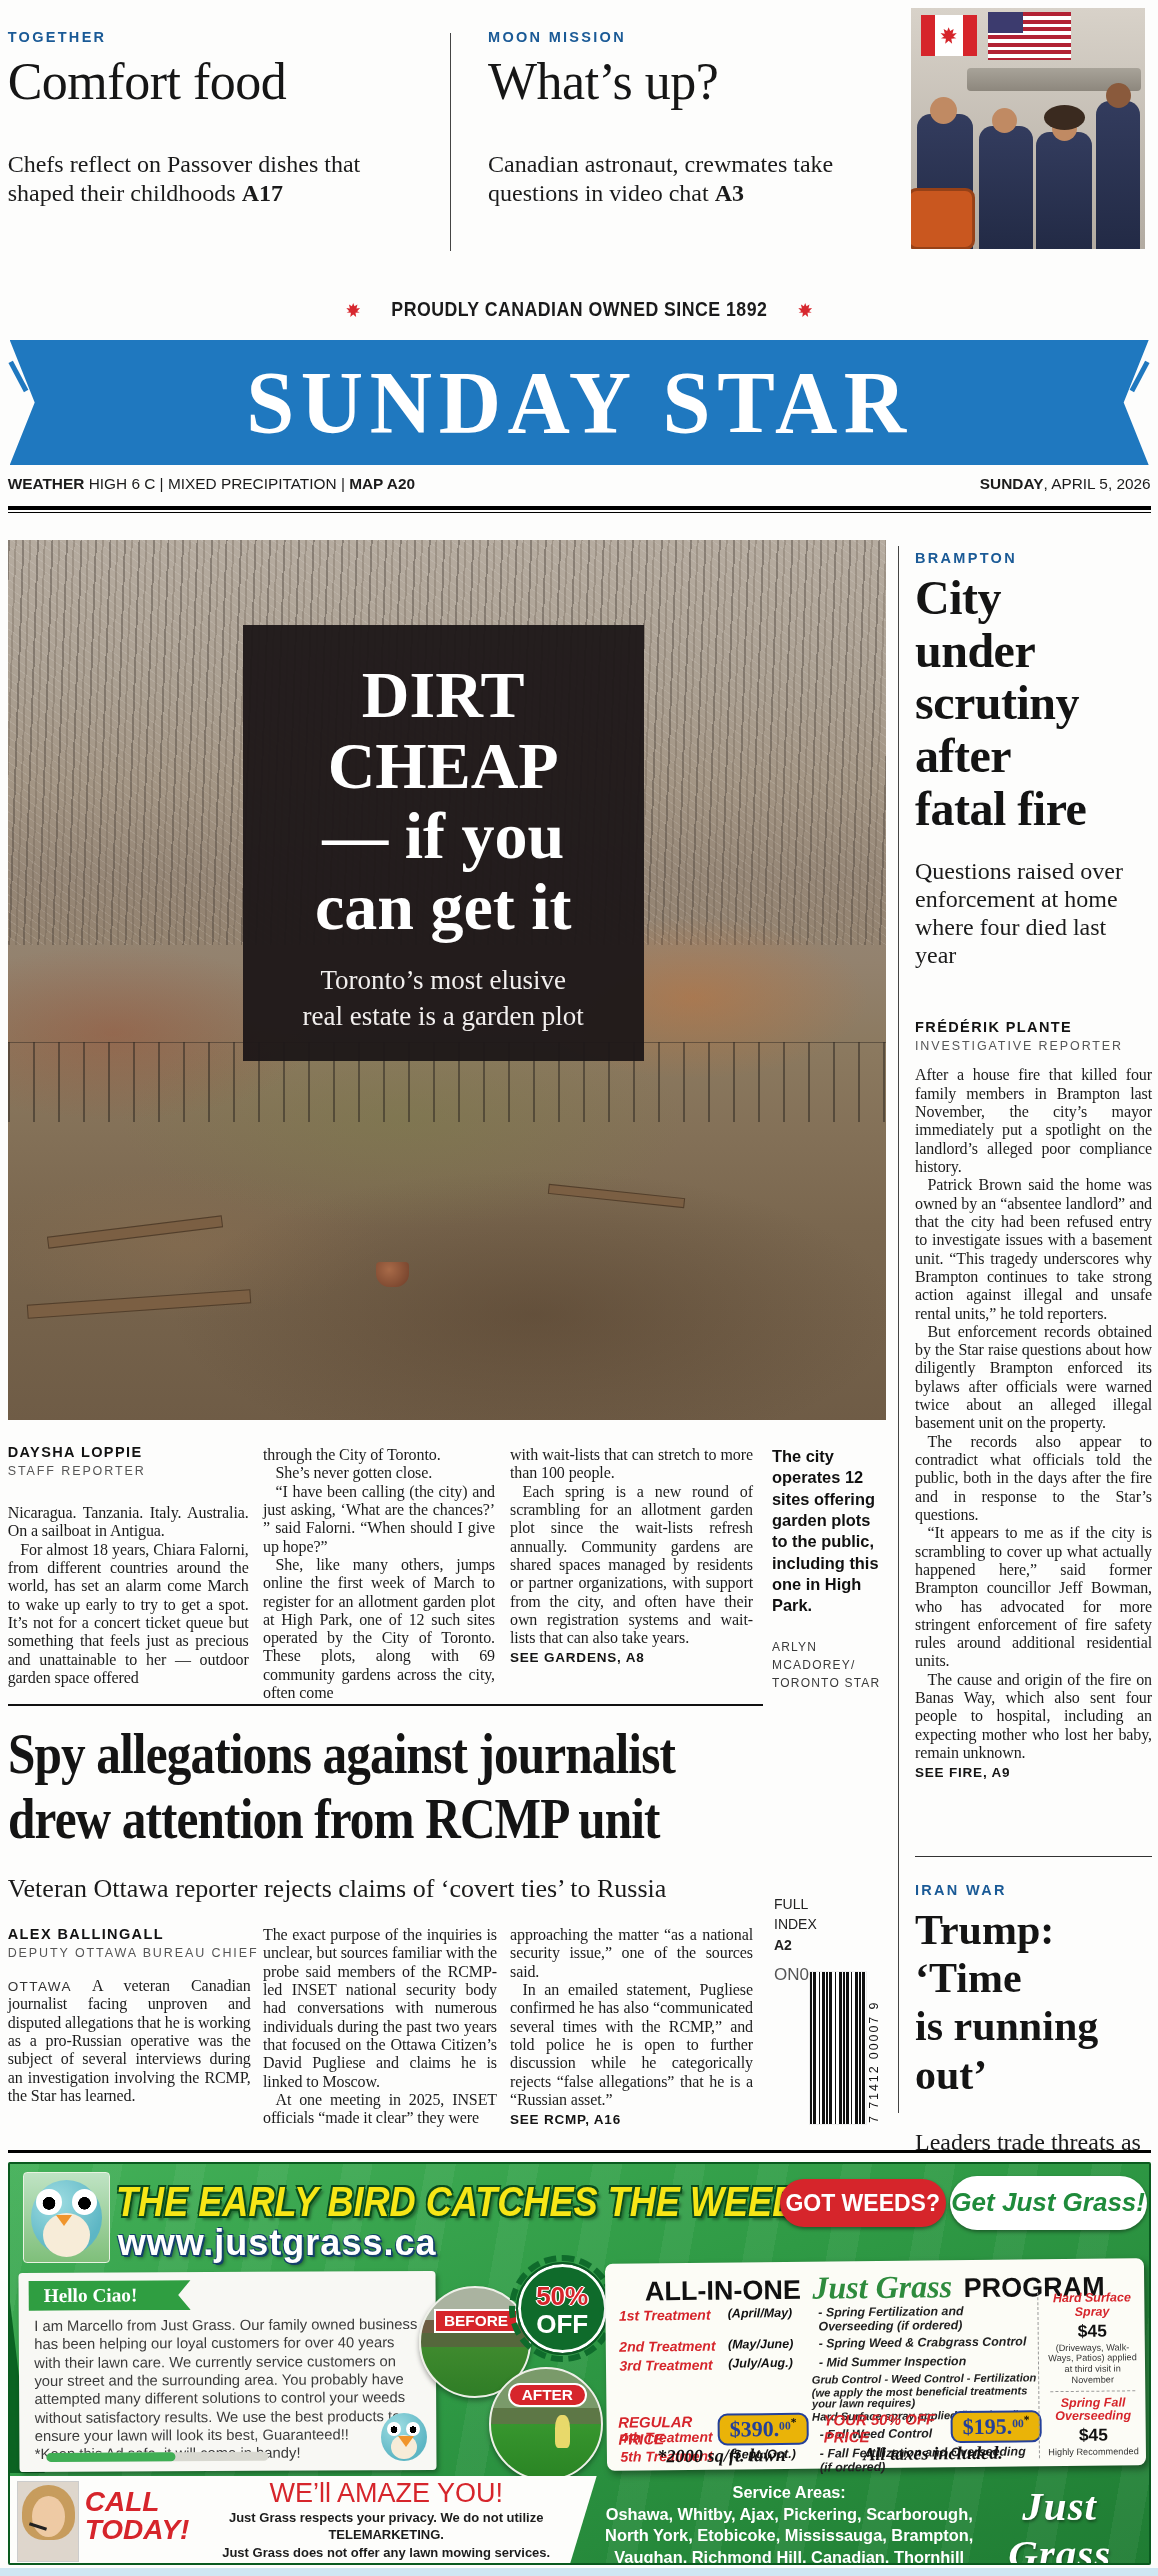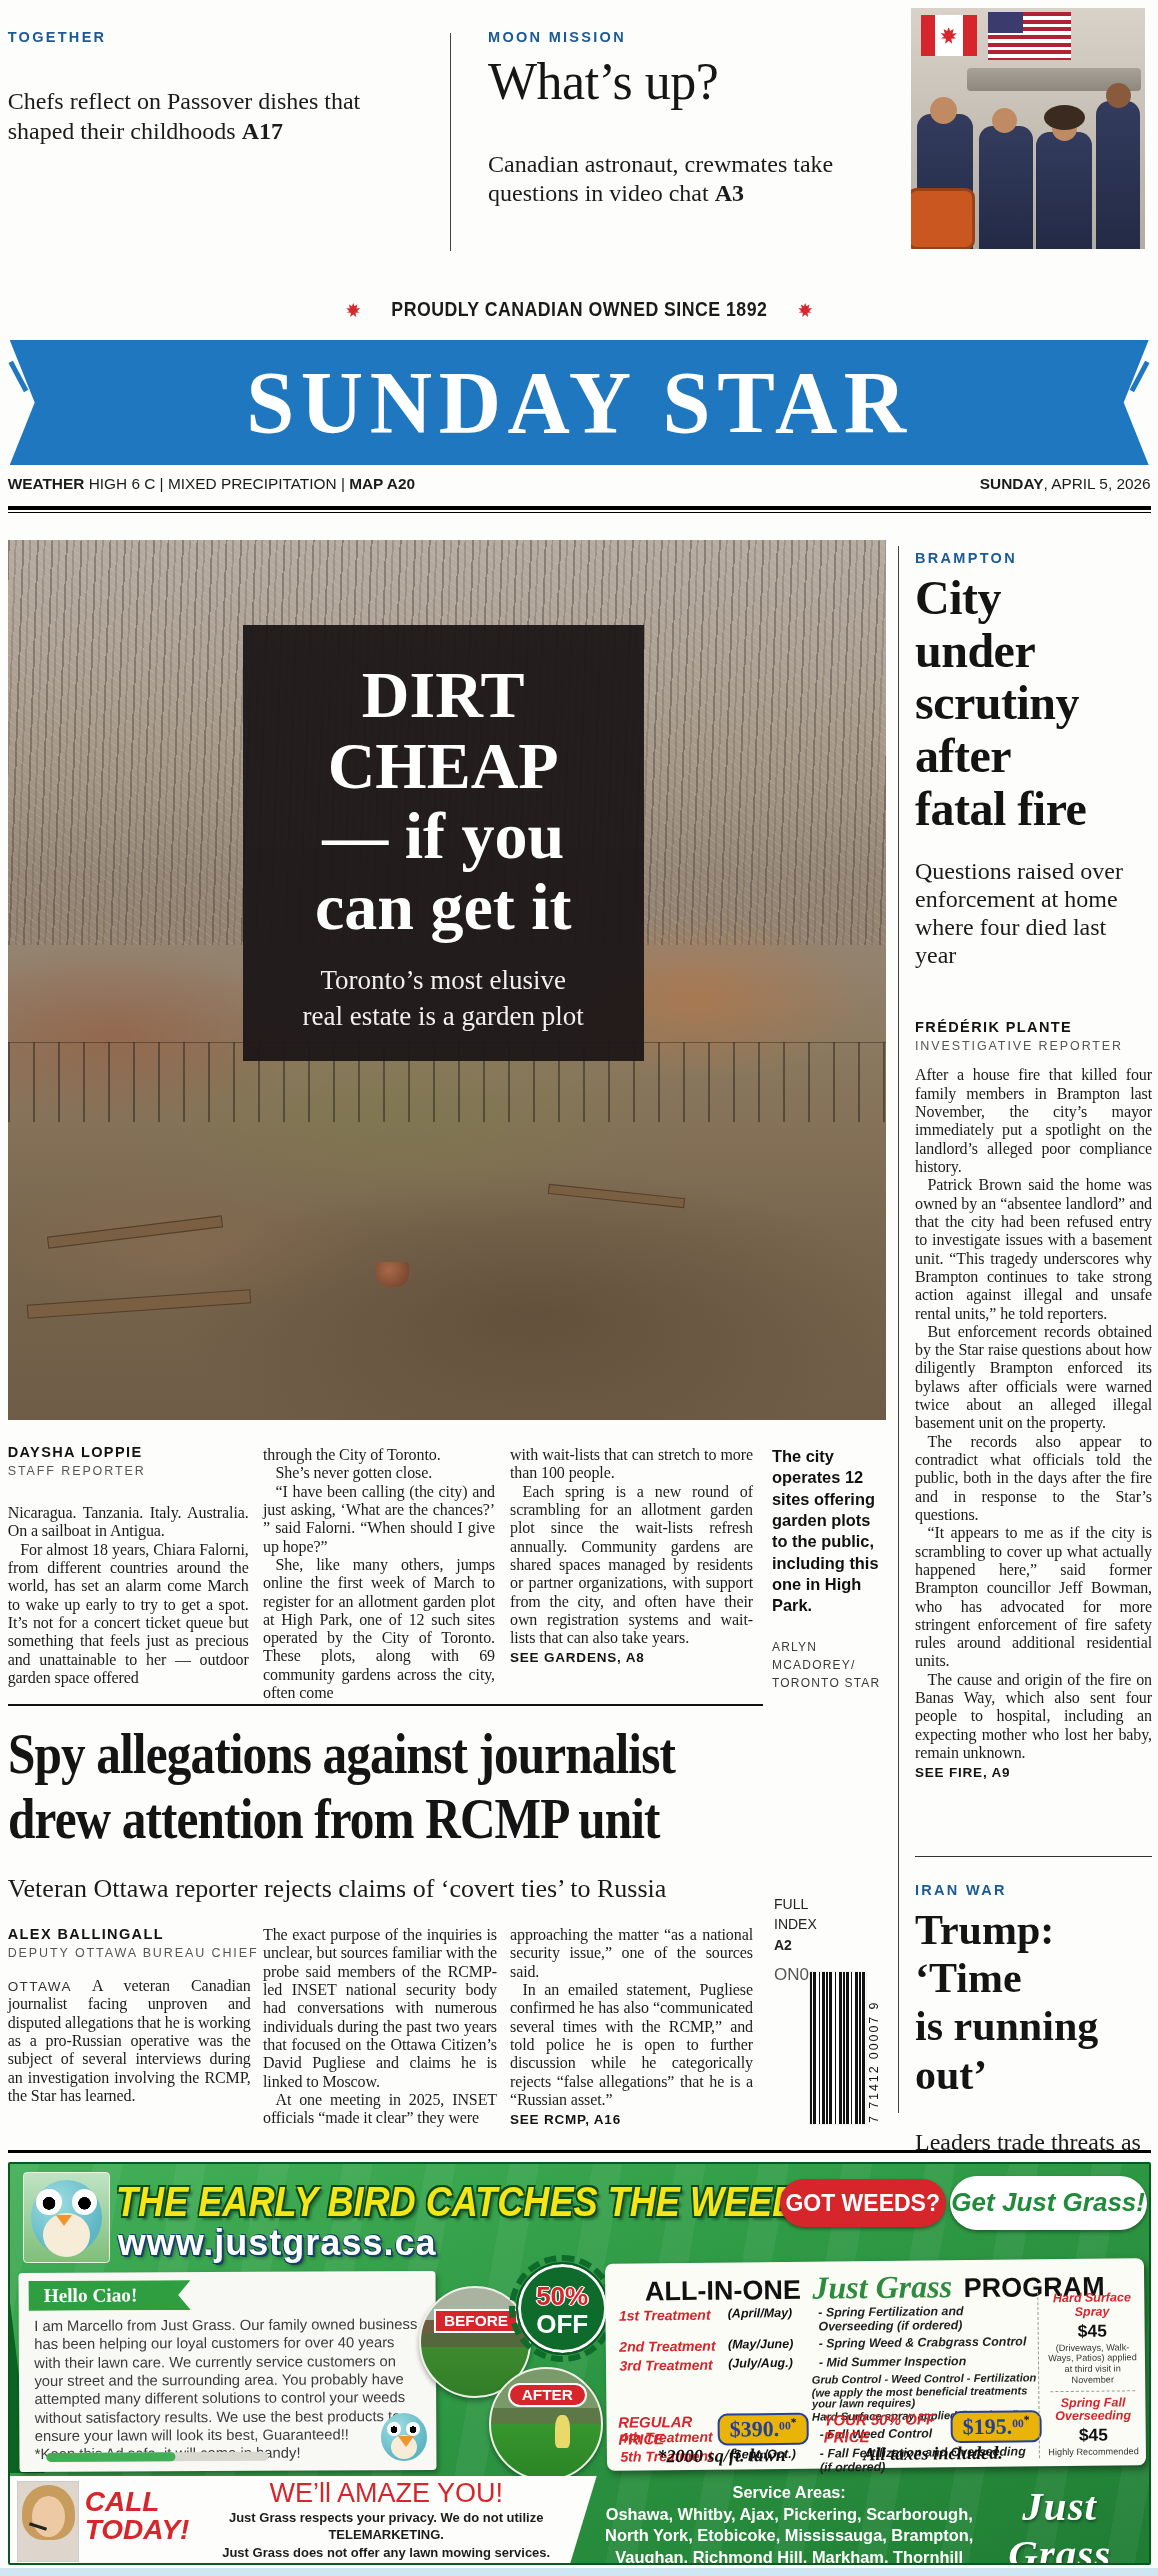--- a/index.html
+++ b/index.html
@@ -137,20 +137,21 @@
   .agent .mic{position:absolute;left:18%;top:55%;width:30%;height:2.9px;background:#222;transform:rotate(18deg);}
   .leaf{display:inline-block;}
 </style>
 </head>
 <body>
 
 <div class="page">
 
   <div class="abs" style="left:7.7px;top:29px;width:427px;">
     <div class="kicker">TOGETHER</div>
+    <div class="promo-head">Comfort food</div>
     <div class="promo-dek" style="width:417px;"><span>Chefs reflect on Passover dishes that shaped their childhoods </span><b>A17</b></div>
   </div>
   <div class="abs vrule" style="left:450px;top:33px;height:218px;"></div>
   <div class="abs" style="left:488px;top:29px;width:409px;">
     <div class="kicker">MOON MISSION</div>
     <div class="promo-head">What’s up?</div>
     <div class="promo-dek" style="width:405px;"><span>Canadian astronaut, crewmates take questions in video chat </span><b>A3</b></div>
   </div>
 
   <div class="abs astro" style="left:911px;top:7.7px;width:234px;height:241px;">
@@ -435,21 +436,21 @@
             <span>647 643 7111</span>
             <span class="sep"></span>
             <span>www.justgrass.ca</span>
           </div>
         </div>
       </div>
       <div class="abs svc" style="left:595px;top:5.8px;width:369px;">
         <div>Service Areas:</div>
         <div>Oshawa, Whitby, Ajax, Pickering, Scarborough,</div>
         <div>North York, Etobicoke, Mississauga, Brampton,</div>
-        <div>Vaughan, Richmond Hill, Markham, Thornhill</div>
+        <div>Vaughan, Richmond Hill, Canadian, Thornhill</div>
       </div>
       <div class="abs" style="left:967px;top:5.8px;width:166px;text-align:center;">
         <div class="logo-script">Just Grass</div>
 
       </div>
     </div>
   </div>
 
   <div class="abs" style="left:0;top:2568px;width:1158px;height:7.7px;background:#cfe7f3;"></div>
 </div>

